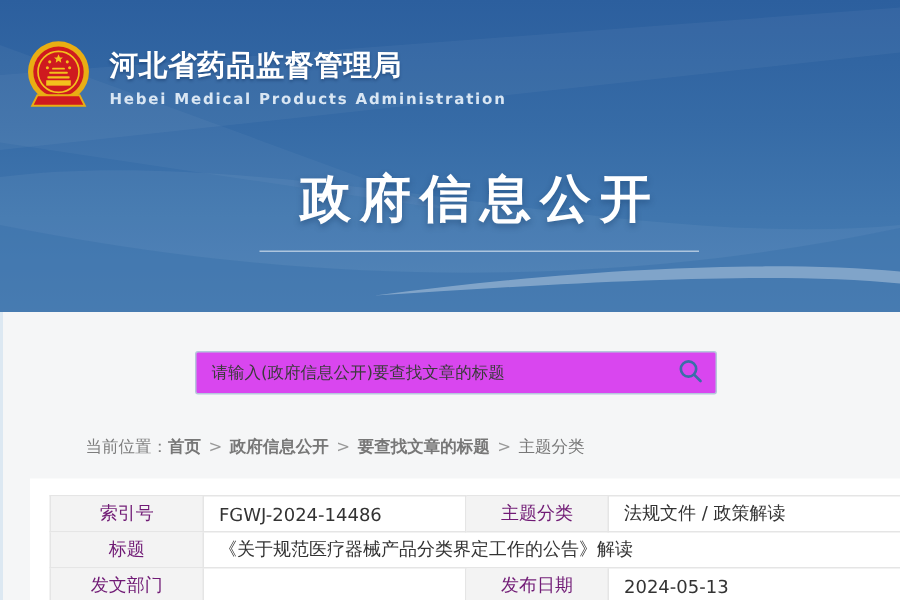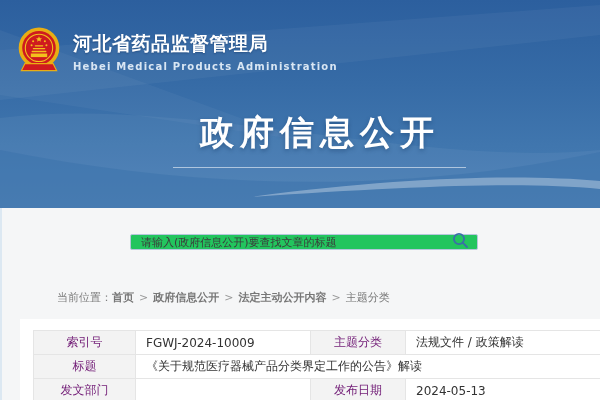--- a/index.html
+++ b/index.html
@@ -43,22 +43,22 @@
     background:rgba(255,255,255,.55); z-index:3;
   }
 
   
   .page-edge {
     position:absolute; left:0; top:208px; width:2px; height:192px;
     background:#dce8f2;
   }
 
   .search-box {
-    position:absolute; left:130px; top:234px; width:348px; height:16px;
-    background:#22c55e; border:1px solid #b5c7db; border-radius:2px;
+    position:absolute; left:130px; top:234px; width:348px; height:29px;
+    background:#d946ef; border:1px solid #b5c7db; border-radius:2px;
     display:flex; align-items:center;
   }
   .search-input {
     flex:1; height:100%; border:none; outline:none; background:transparent;
     font-size:11px; color:#333; padding:0 6px 0 10px;
     font-family:"DejaVu Sans","Liberation Sans",sans-serif;
   }
   .search-input::placeholder { color:#3b3b3b; opacity:1; }
   .search-btn {
     width:28px; height:100%; border:none; background:none; cursor:pointer;
@@ -140,35 +140,35 @@
     <span>
       <svg width="17" height="17" viewBox="0 0 17 17">
         <circle cx="7" cy="7" r="5.1" fill="none" stroke="#3a6ea8" stroke-width="1.8"></circle>
         <line x1="10.9" y1="10.9" x2="15" y2="15" stroke="#3a6ea8" stroke-width="1.8" stroke-linecap="round"></line>
       </svg>
     </span>
   </button>
 </div>
 
 <div class="breadcrumb">
-  <span>当前位置：</span><a>首页</a><span class="crumb-sep">&gt;</span><a>政府信息公开</a><span class="crumb-sep">&gt;</span><a>法定主动公开内容</a><span class="crumb-sep">&gt;</span><span class="crumb-current">主题分类</span>
+  <span>当前位置：</span><a>首页</a><span class="crumb-sep">&gt;</span><a>政府信息公开</a><span class="crumb-sep">&gt;</span><a>要查找文章的标题</a><span class="crumb-sep">&gt;</span><span class="crumb-current">主题分类</span>
 </div>
 
 <div class="card">
   <table class="detail-table">
     <colgroup>
       <col style="width:102px">
         <col style="width:175px">
         <col style="width:95px">
         <col style="width:428px">
     </colgroup>
     <tbody>
         <tr>
       <td class="lbl">索引号</td>
-      <td>FGWJ-2024-10009</td>
+      <td>FGWJ-2024-14486</td>
       <td class="lbl">主题分类</td>
       <td>法规文件 / 政策解读</td>
     </tr>
     <tr>
       <td class="lbl">标题</td>
       <td colspan="3">《关于规范医疗器械产品分类界定工作的公告》解读</td>
     </tr>
     <tr>
       <td class="lbl">发文部门</td>
       <td></td>

